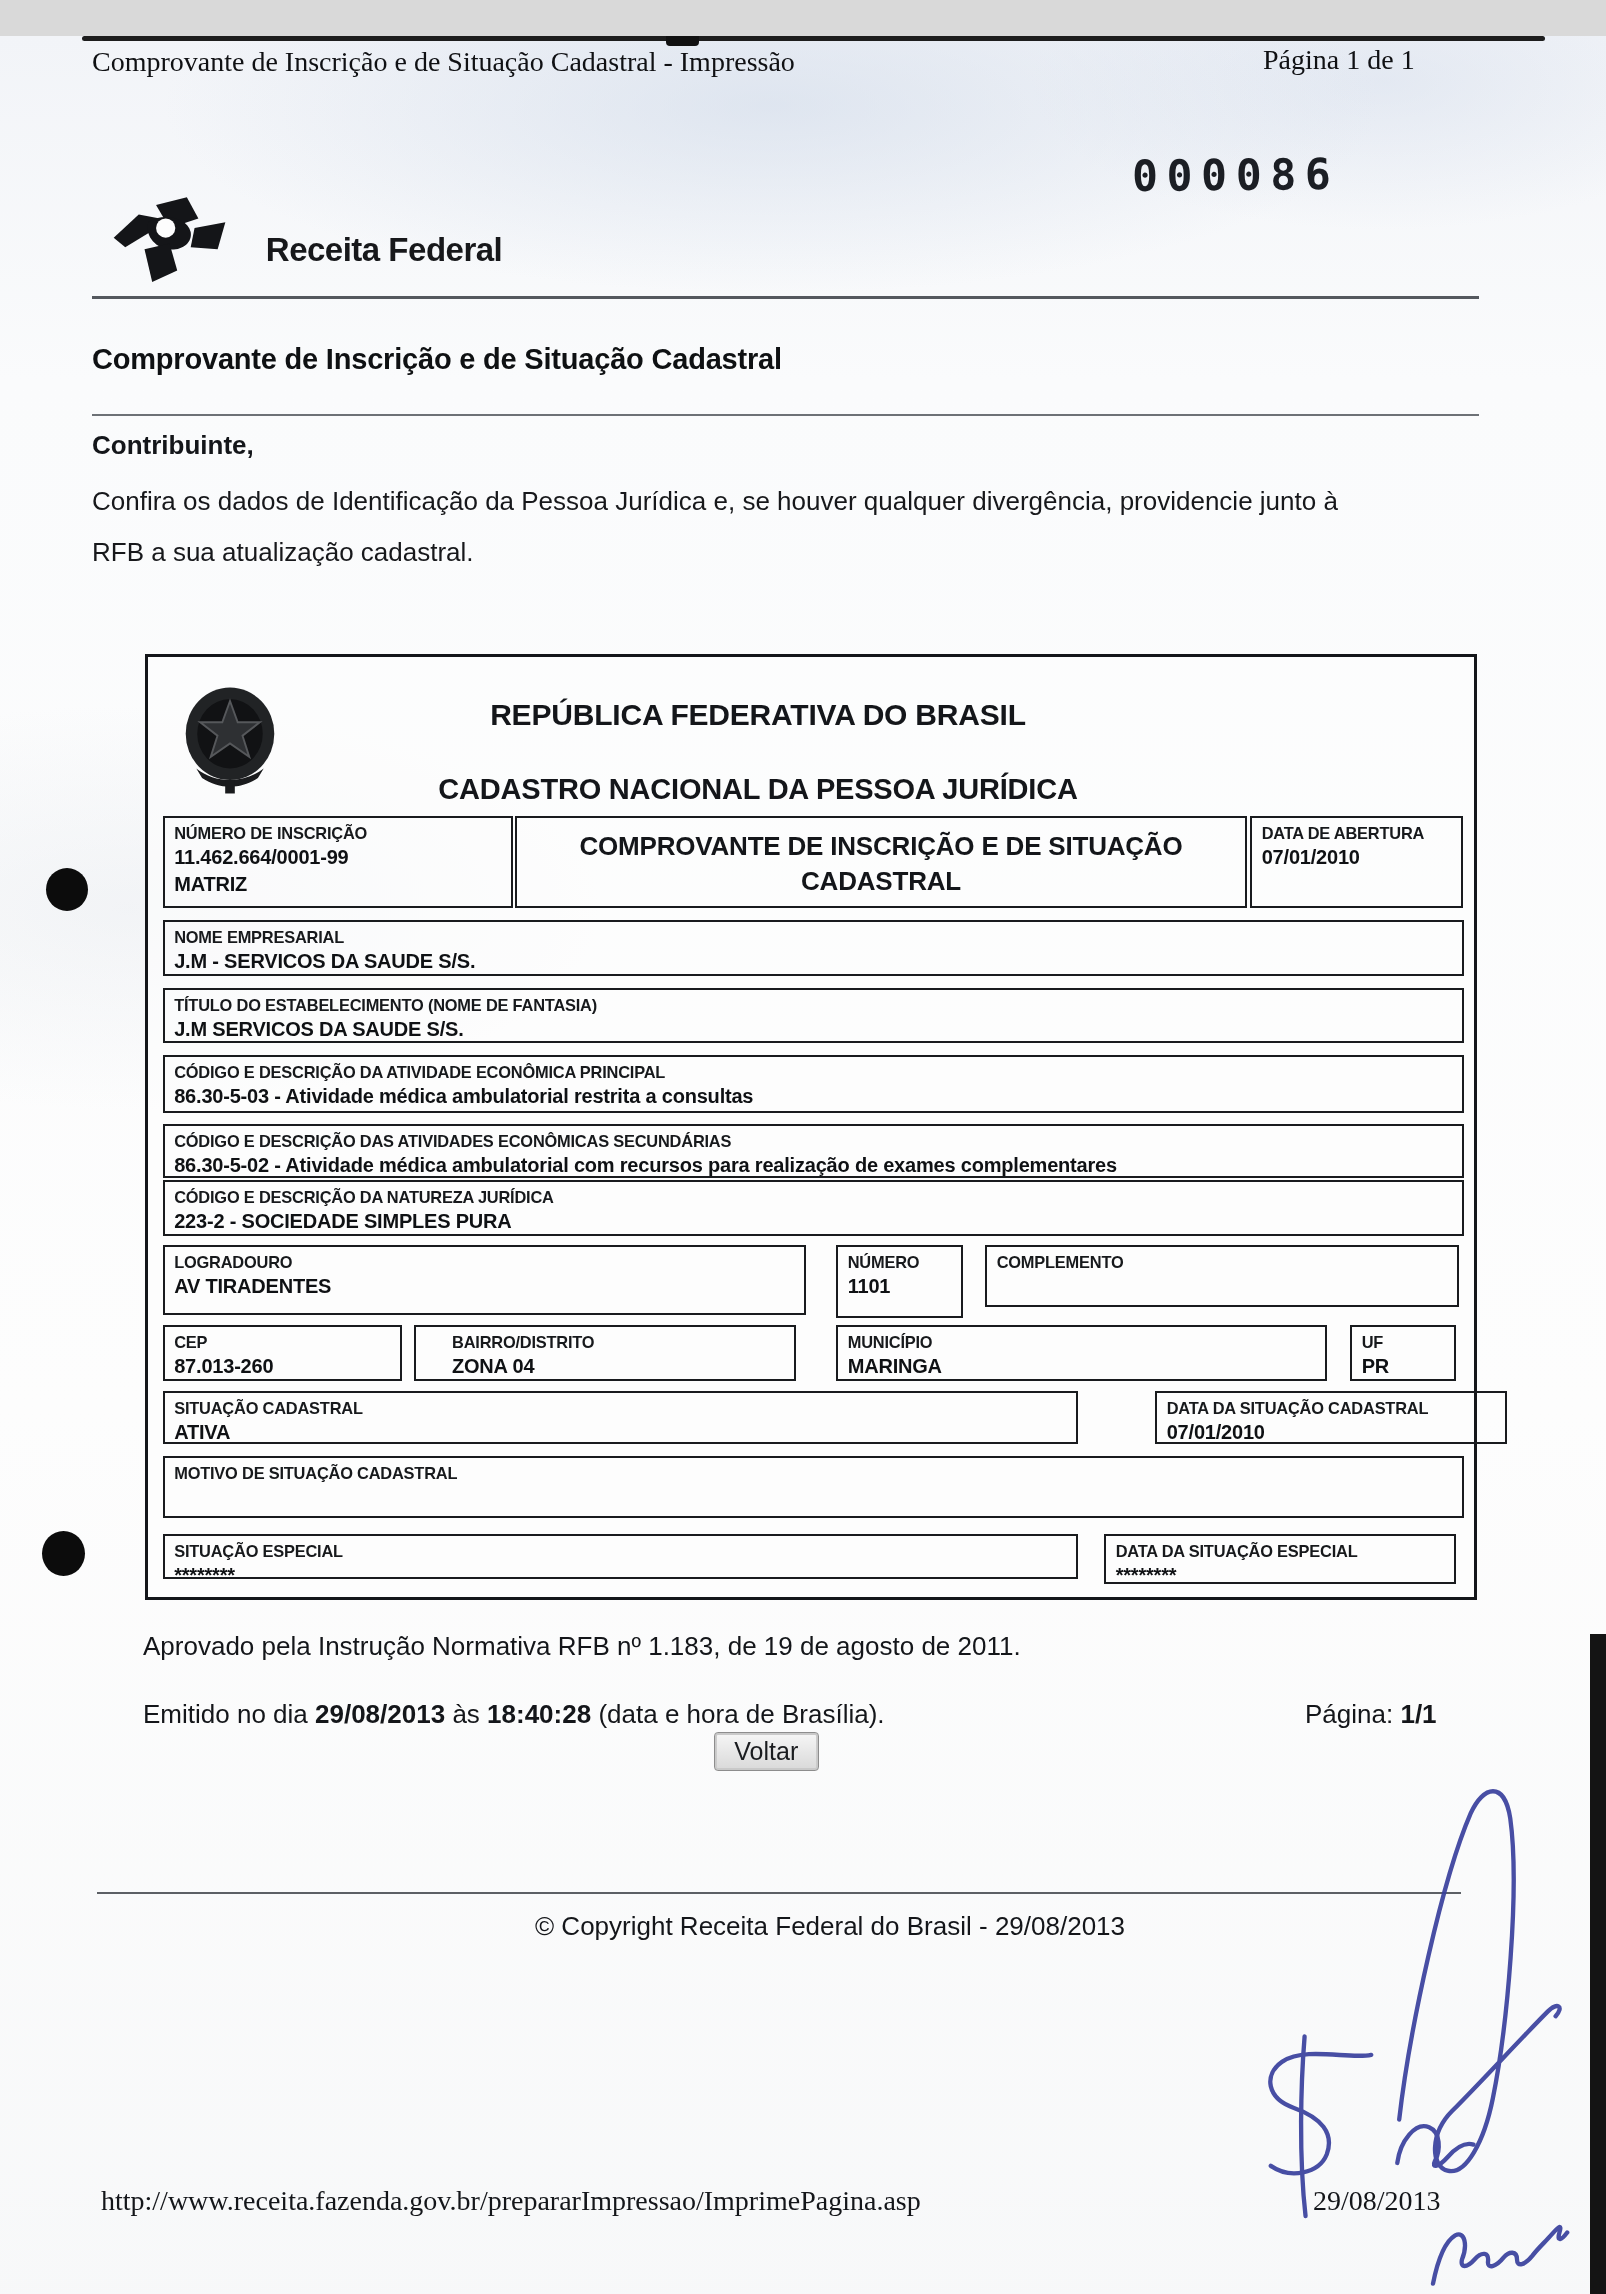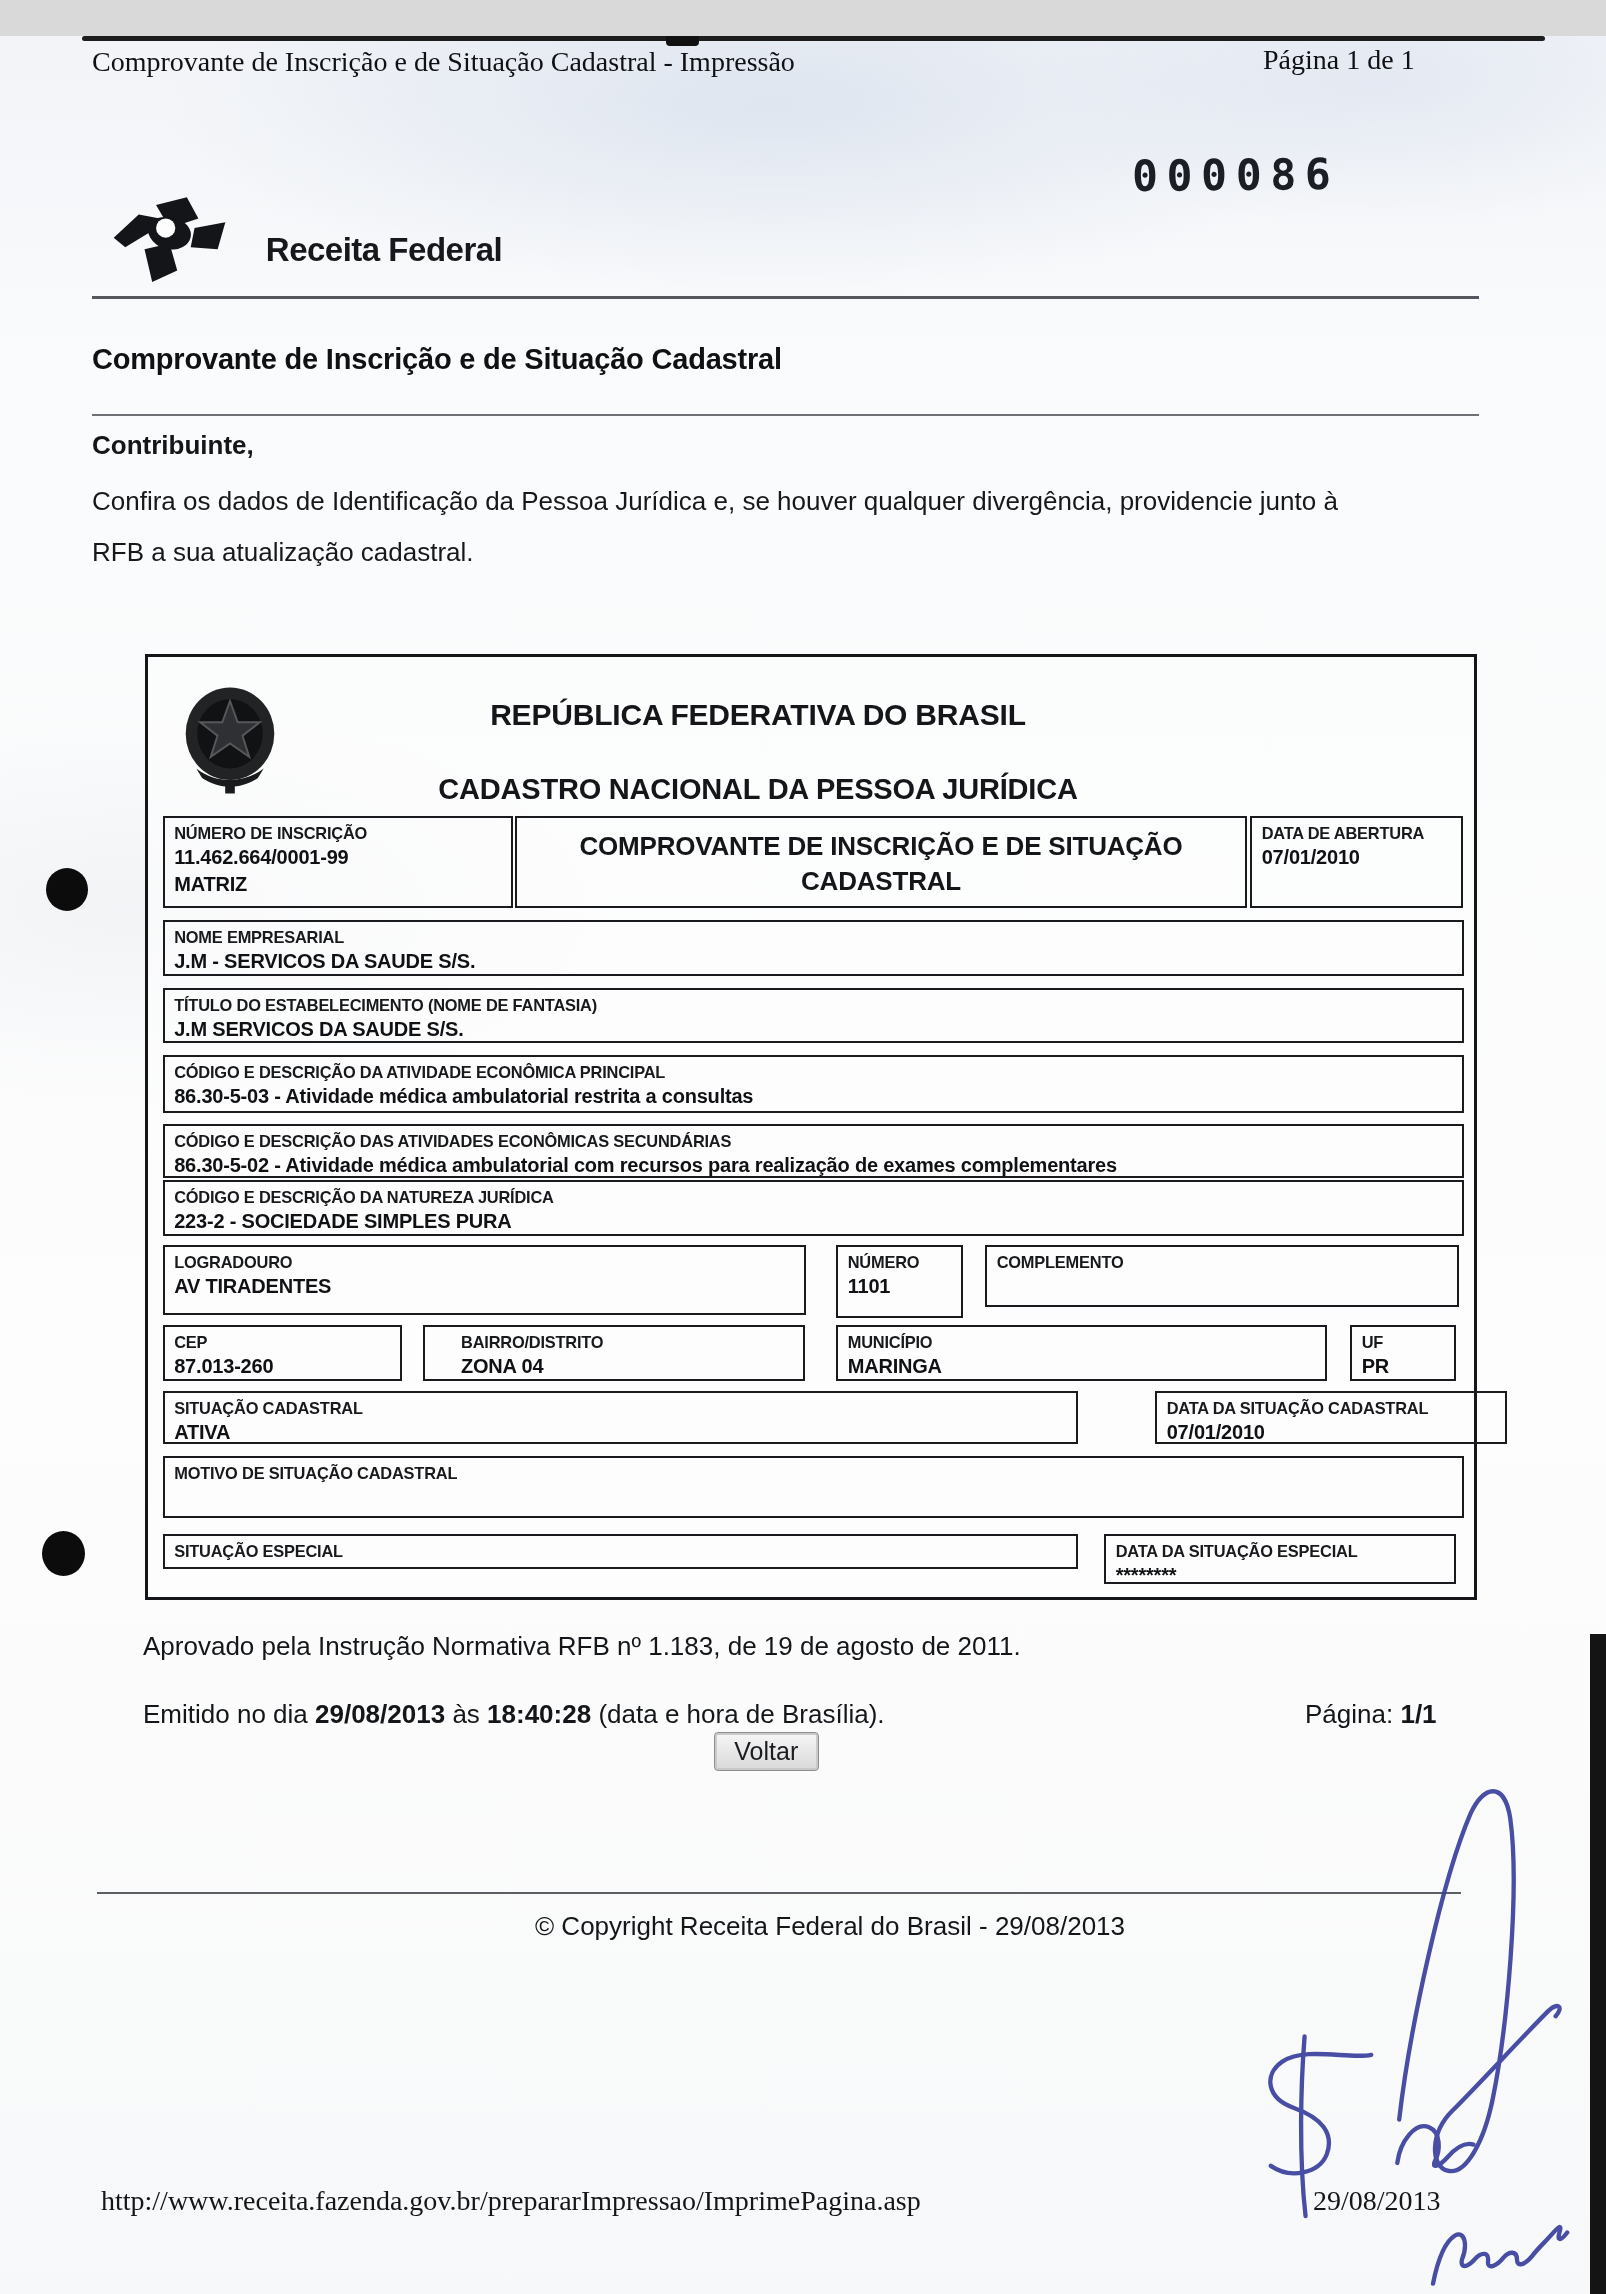--- a/index.html
+++ b/index.html
@@ -159,21 +159,21 @@
     </div>
     <div class="fbox" style="left:837px;top:588px;width:474px;height:62px;">
       <div class="flabel">COMPLEMENTO</div>
       <div class="fvalue"></div>
     </div>
 
     <div class="fbox" style="left:14.5px;top:668px;width:239px;height:56px;">
       <div class="flabel">CEP</div>
       <div class="fvalue">87.013-260</div>
     </div>
-    <div class="fbox" style="left:275px;top:668px;width:382px;height:56px;padding-left:36px;">
+    <div class="fbox" style="left:266px;top:668px;width:382px;height:56px;padding-left:36px;">
       <div class="flabel">BAIRRO/DISTRITO</div>
       <div class="fvalue">ZONA 04</div>
     </div>
     <div class="fbox" style="left:688px;top:668px;width:491px;height:56px;">
       <div class="flabel">MUNICÍPIO</div>
       <div class="fvalue">MARINGA</div>
     </div>
     <div class="fbox" style="left:1202px;top:668px;width:106px;height:56px;">
       <div class="flabel">UF</div>
       <div class="fvalue">PR</div>
@@ -186,21 +186,21 @@
     <div class="fbox" style="left:1007px;top:734px;width:352px;height:53px;">
       <div class="flabel">DATA DA SITUAÇÃO CADASTRAL</div>
       <div class="fvalue">07/01/2010</div>
     </div>
 
     <div class="fbox" style="left:14.5px;top:799px;width:1301px;height:62px;">
       <div class="flabel">MOTIVO DE SITUAÇÃO CADASTRAL</div>
       <div class="fvalue"></div>
     </div>
 
-    <div class="fbox" style="left:14.5px;top:877px;width:915px;height:35px;">
+    <div class="fbox" style="left:14.5px;top:877px;width:915px;height:45px;">
       <div class="flabel">SITUAÇÃO ESPECIAL</div>
       <div class="fvalue">********</div>
     </div>
     <div class="fbox" style="left:956px;top:877px;width:352px;height:50px;">
       <div class="flabel">DATA DA SITUAÇÃO ESPECIAL</div>
       <div class="fvalue">********</div>
     </div>
   </div>
 
   <div class="abs approval">Aprovado pela Instrução Normativa RFB nº 1.183, de 19 de agosto de 2011.</div>

